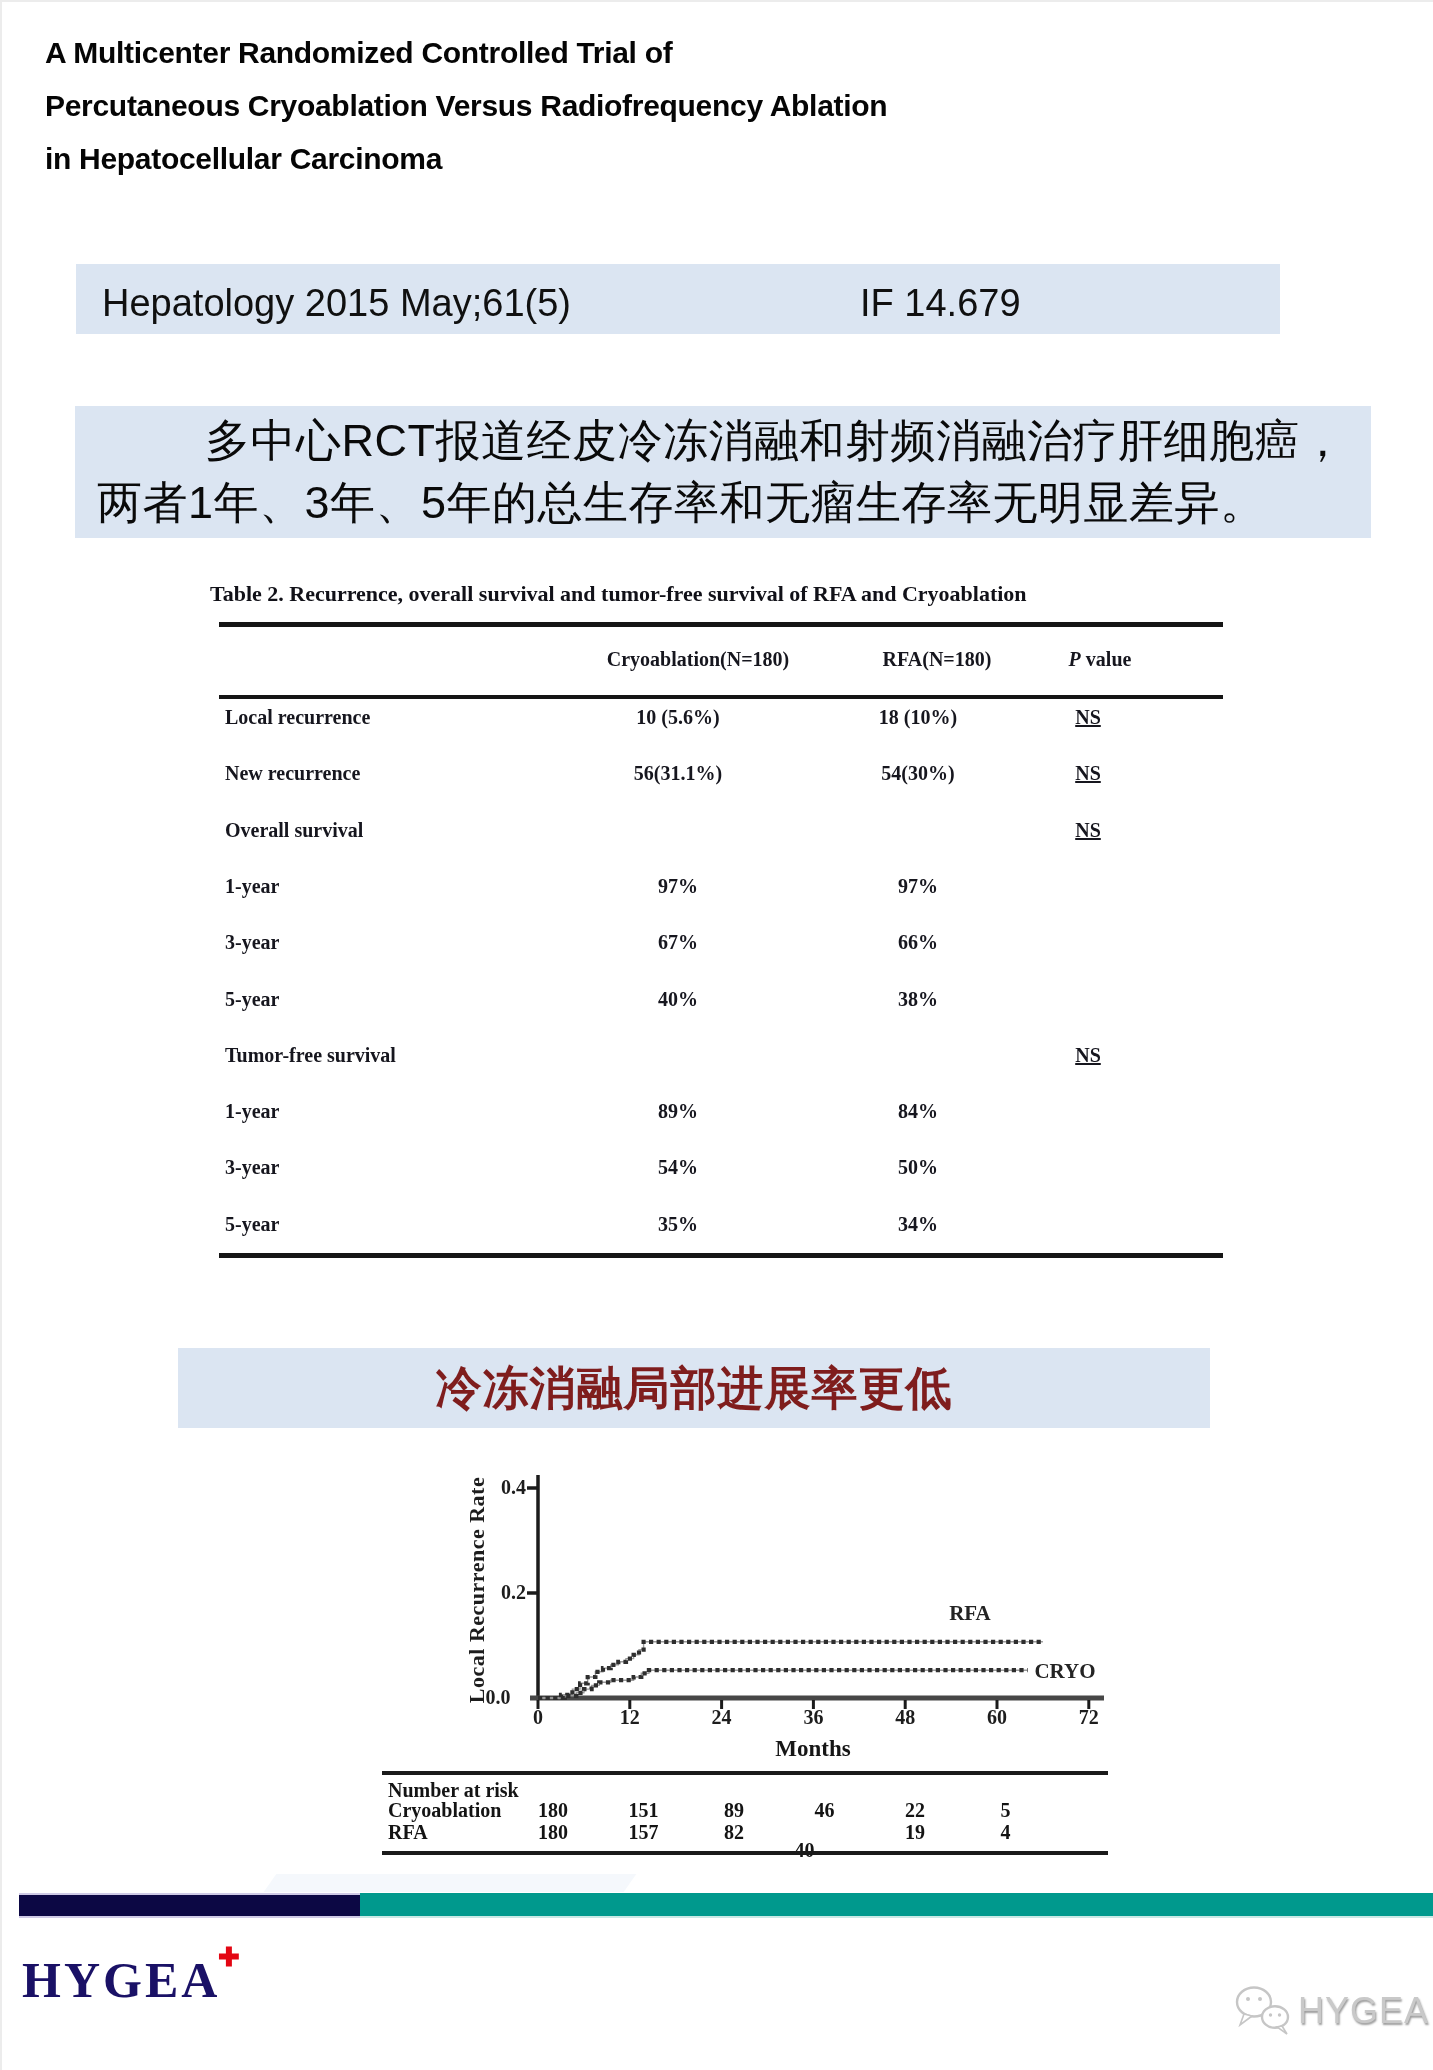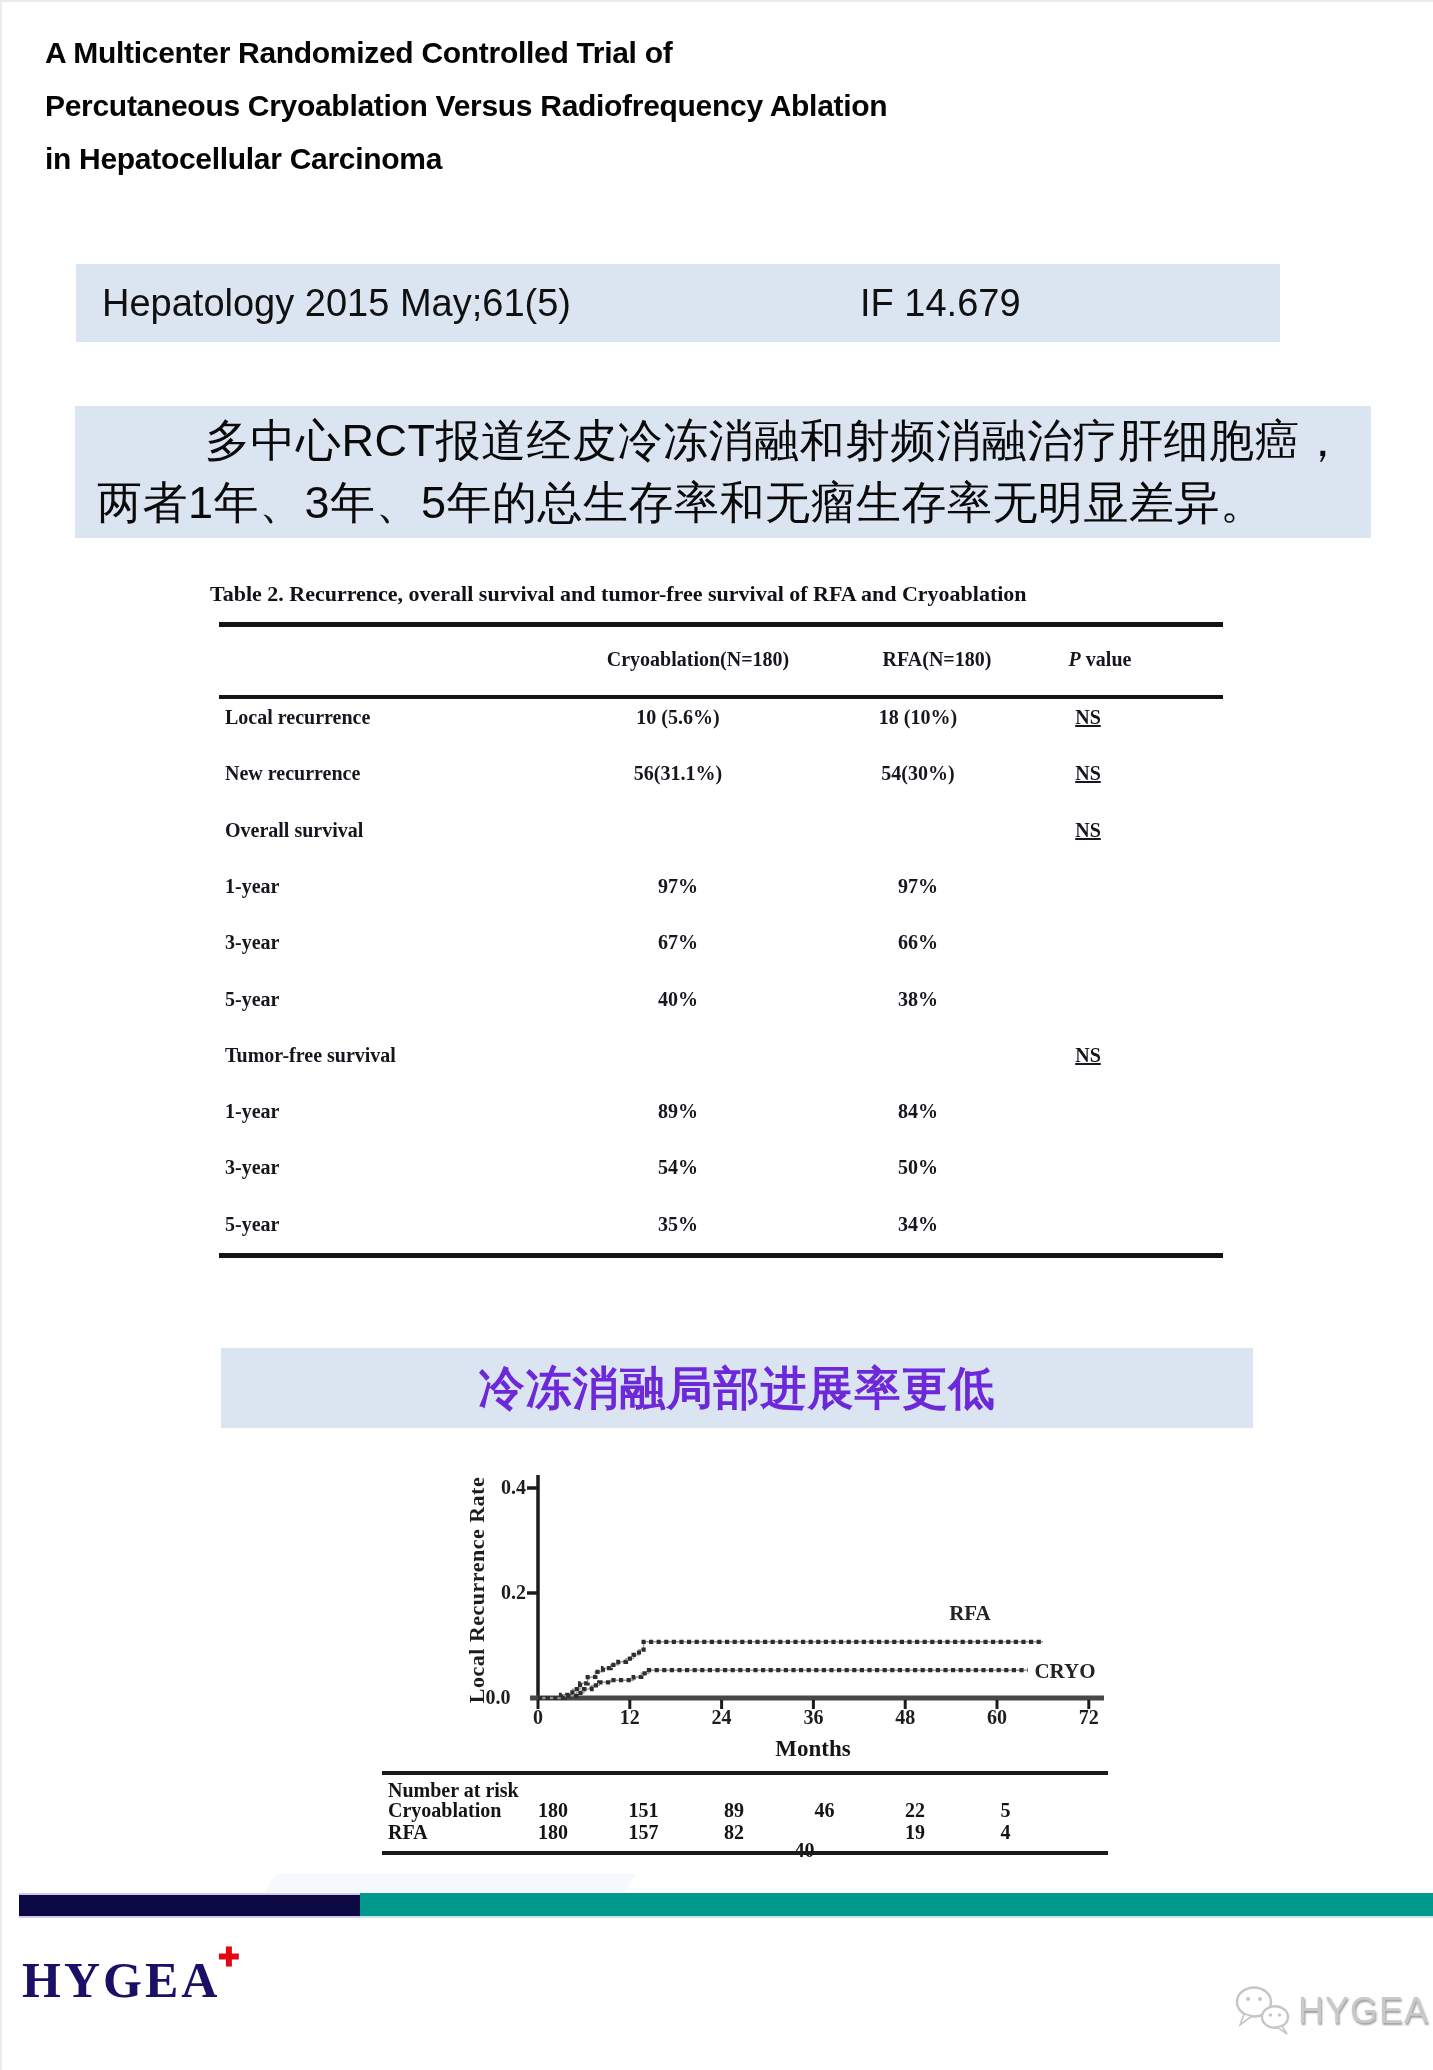--- a/index.html
+++ b/index.html
@@ -7,29 +7,29 @@
        font-family:"Liberation Sans",sans-serif;}
   .abs{position:absolute;}
   
   .edge-top{left:0;top:0;width:1433px;height:2px;background:#ececec;}
   .edge-left{left:0;top:0;width:2px;height:2070px;background:#ececec;}
   
   .title{left:45px;top:26px;width:1160px;font-size:30px;font-weight:700;color:#050505;
          line-height:53px;letter-spacing:-0.3px;}
   
   .banner{background:#dbe5f2;}
-  .banner1{left:76px;top:264px;width:1204px;height:78px;font-size:38px;color:#101010;}
+  .banner1{left:76px;top:264px;width:1204px;height:70px;font-size:38px;color:#101010;}
   .banner1 .citation{left:26px;top:0;line-height:78px;}
   .banner1 .impact{left:784px;top:0;line-height:78px;}
   .banner2{left:75px;top:406px;width:1296px;height:132px;font-size:45px;color:#0a0a0a;
            line-height:62px;padding-top:4px;box-sizing:border-box;letter-spacing:0.5px;}
   .banner2 .sline1{text-indent:130px;}
   .banner2 .sline2{text-indent:22px;}
   .banner3{left:178px;top:1348px;width:1032px;height:80px;font-size:46px;font-weight:700;
-           color:#6d28d9;text-align:center;line-height:80px;letter-spacing:1px;margin-left:43px;}
+           color:#7f1d1d;text-align:center;line-height:80px;letter-spacing:1px;}
   
   .scan{filter:blur(0.3px);}
   .tcaption{left:210px;top:581px;width:960px;font:700 22px "Liberation Serif",serif;color:#111118;}
   .rule{background:#151515;}
   .rule-top{left:219px;top:622px;width:1004px;height:5px;}
   .rule-head{left:219px;top:695px;width:1004px;height:4px;}
   .rule-bot{left:219px;top:1253px;width:1004px;height:5px;}
   .thead{top:648px;font:700 20px "Liberation Serif",serif;color:#16161e;text-align:center;}
   .th1{left:558px;width:280px;font-family:Liberation Serif, serif;}
   .th2{left:817px;width:240px;}

